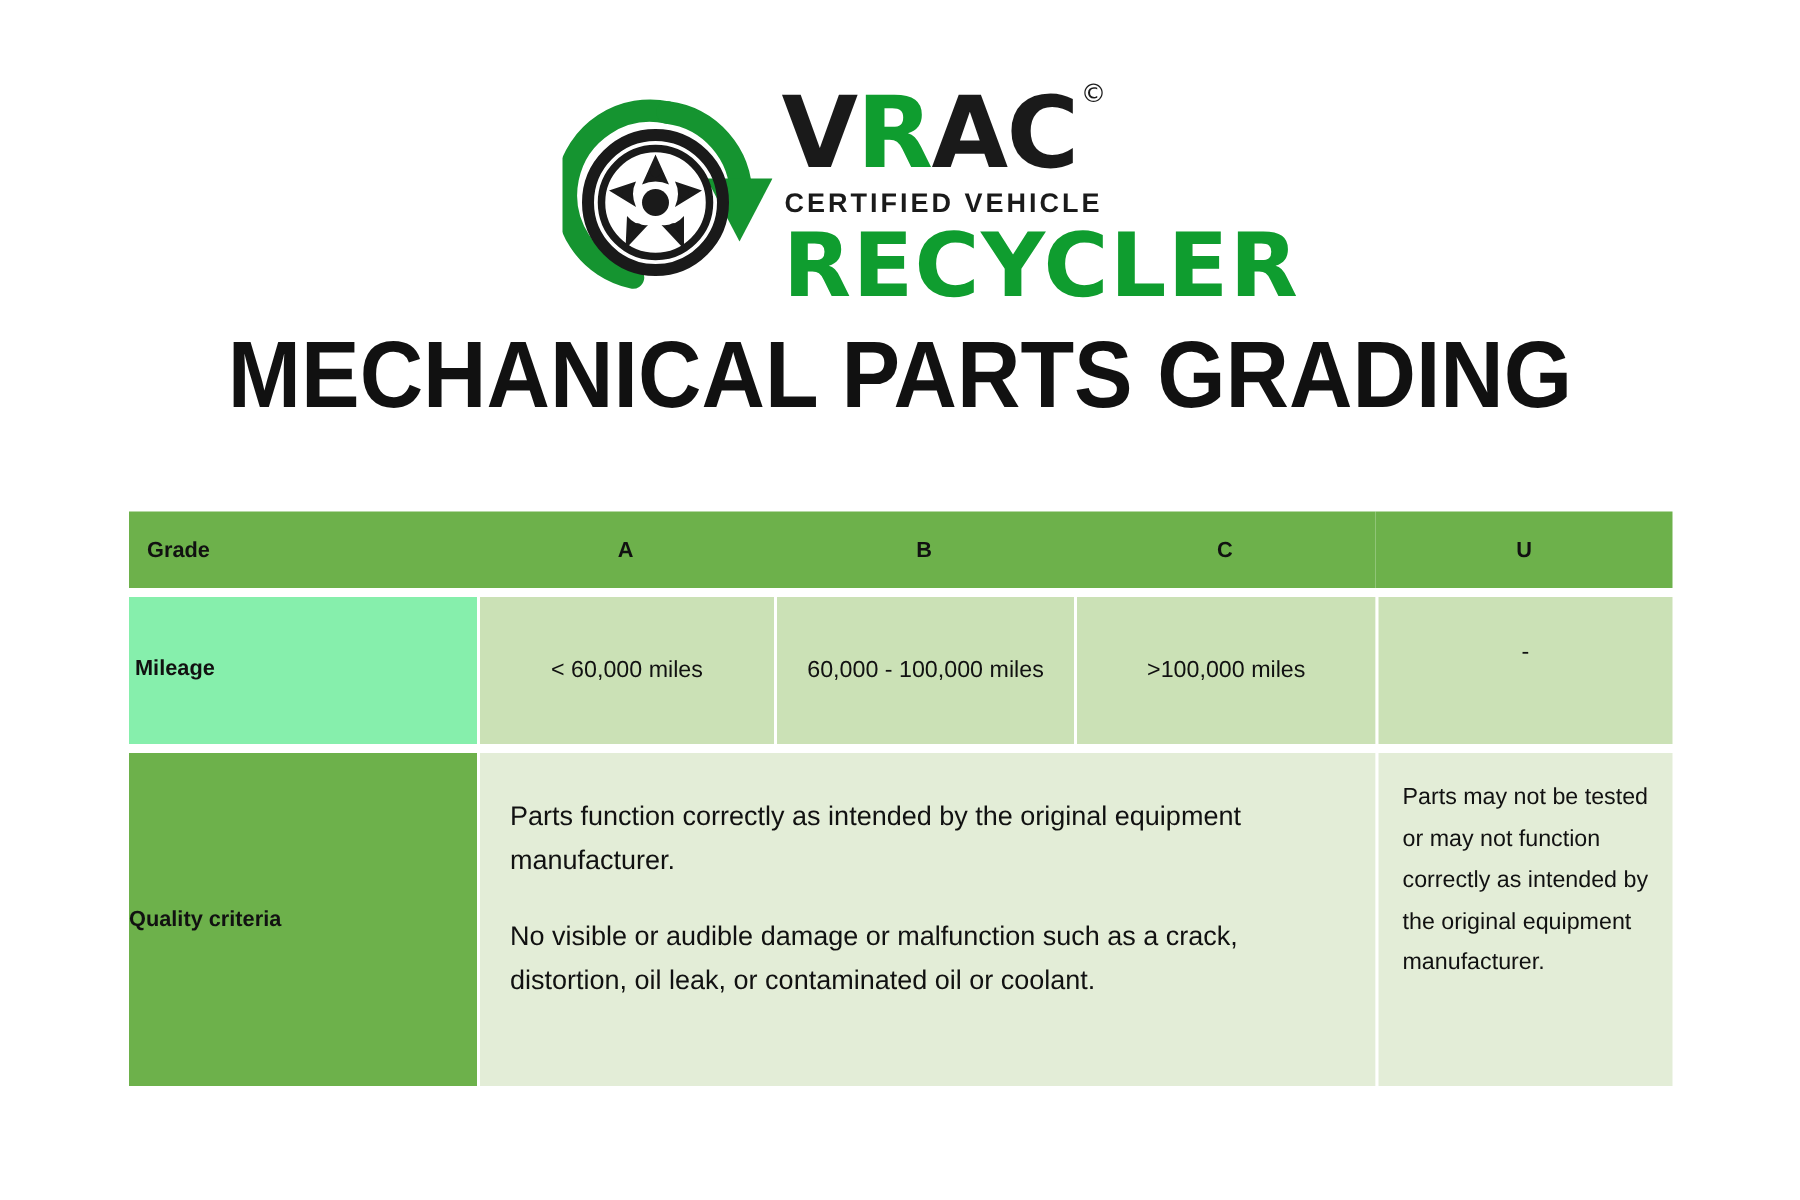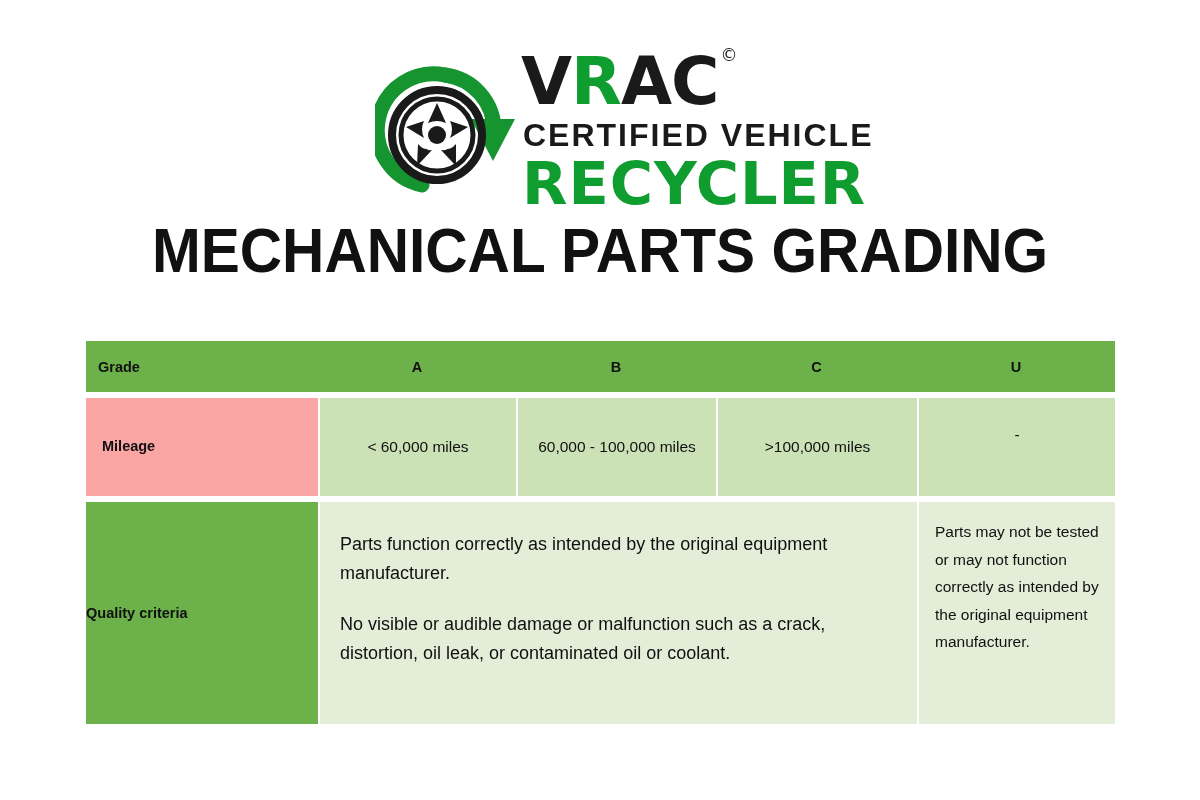--- a/index.html
+++ b/index.html
@@ -60,21 +60,21 @@
     vertical-align: super;
     position: relative;
     top: -20px;
     left: 2px;
     font-weight: normal;
   }
 
   .logo-sub {
     font-family: "Liberation Sans", sans-serif;
     font-weight: bold;
-    font-size: 32px;
+    font-size: 18px;
     letter-spacing: 2.0px;
     color: #1a1a1a;
     white-space: nowrap;
     margin-top: 4px;
     margin-left: 2px;
   }
 
   .logo-recycler {
     font-family: "DejaVu Sans", sans-serif;
     font-weight: bold;
@@ -138,23 +138,23 @@
   
   .mil-row td {
     height: 98px;
     font-size: 15.5px;
     text-align: center;
     padding: 4px 8px;
     background: #cbe1b6;
     line-height: 1.45;
   }
   .mil-row td.lbl {
-    background: #fca5a5;
+    background: #86efac;
     text-align: left;
-    padding-left: 16px;
+    padding-left: 4px;
     font-weight: bold;
     font-size: 14.5px;
   }
   .mil-row td.dash {
     vertical-align: top;
     padding-top: 26px;
   }
 
   
   .qual-row td {

